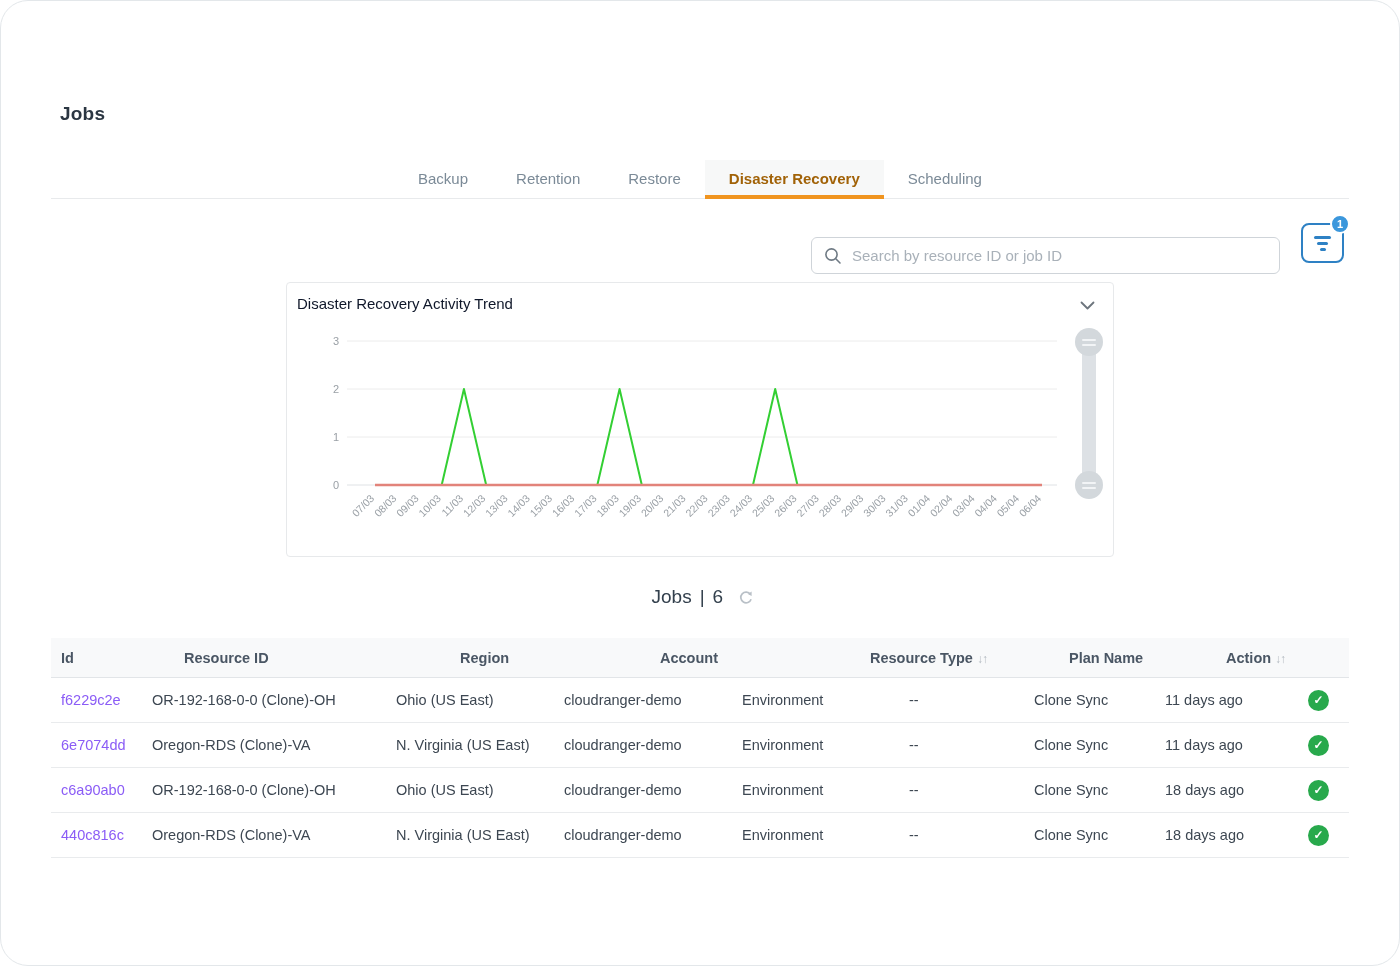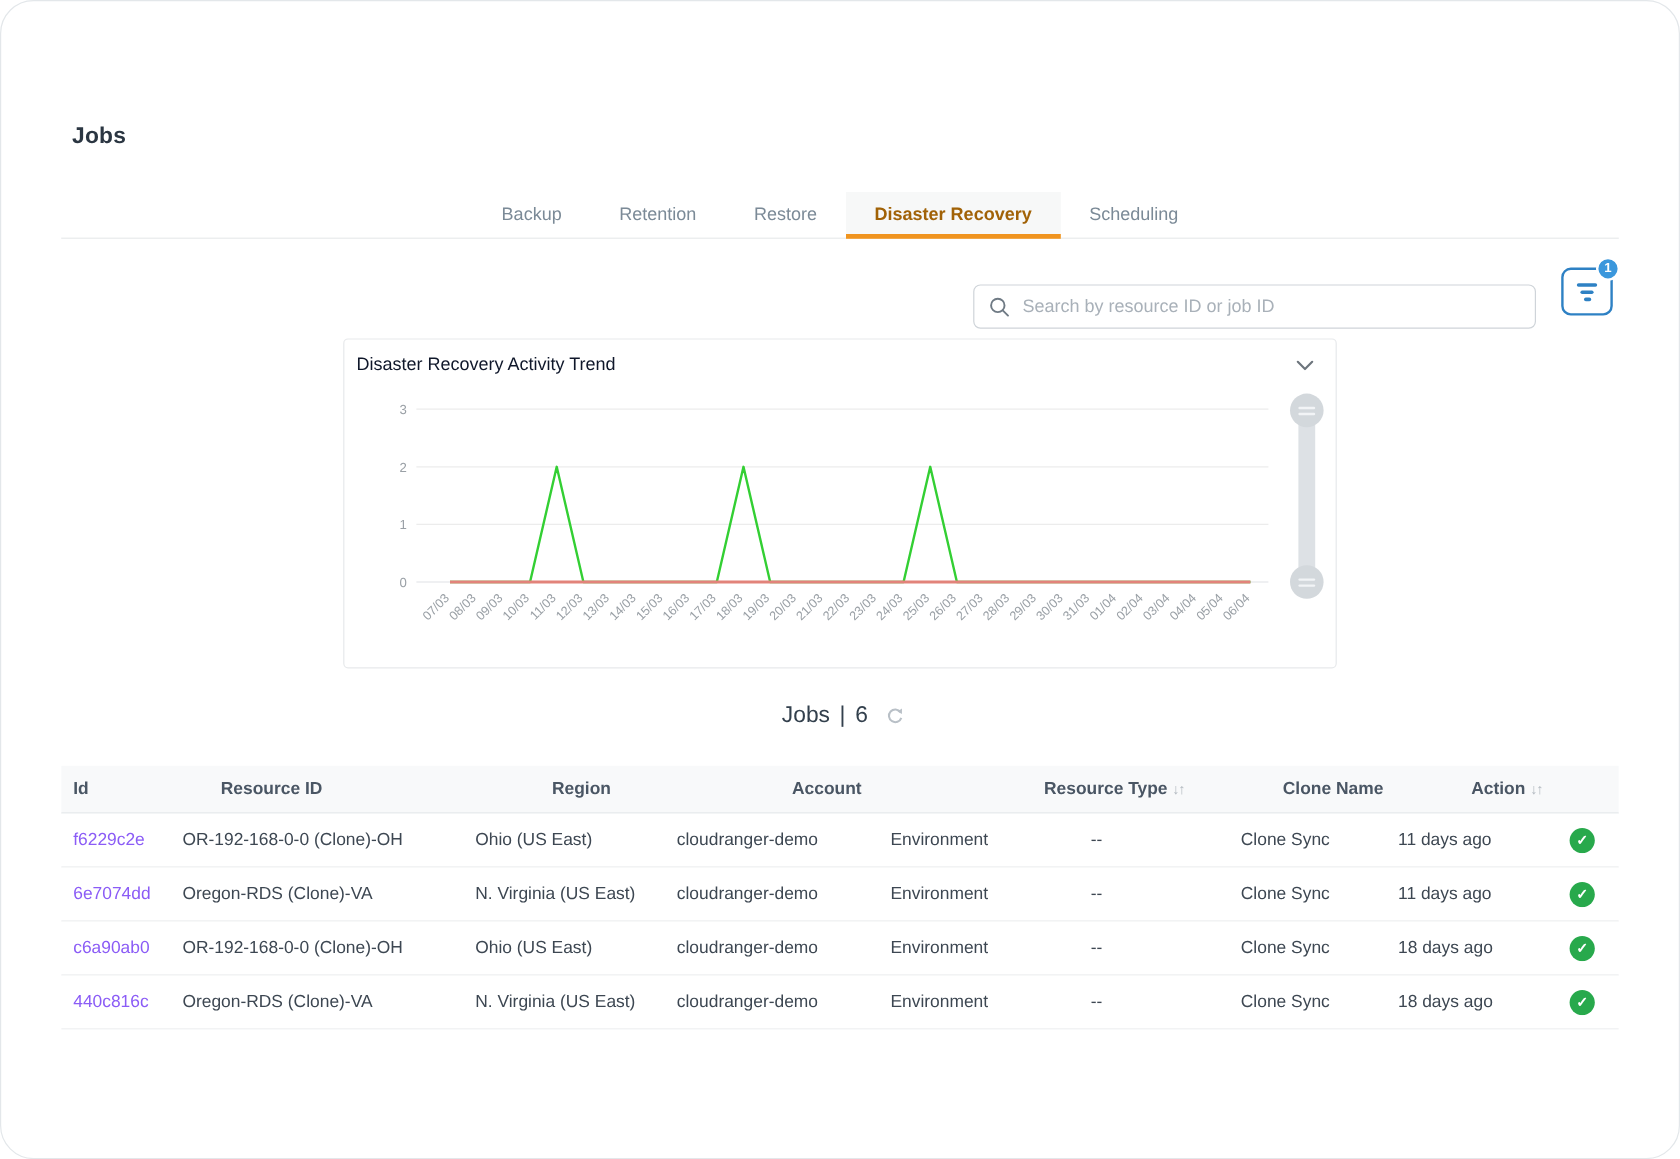--- a/index.html
+++ b/index.html
@@ -208,21 +208,21 @@
     </svg>
   </div>
 
   <div class="table">
     <div class="thead">
       <div class="th"><span>Id</span></div>
       <div class="th"><span>Resource ID</span></div>
       <div class="th"><span>Region</span></div>
       <div class="th"><span>Account</span></div>
       <div class="th sortable"><span>Resource Type</span><span class="sort">↓↑</span></div>
-      <div class="th"><span>Clone Name</span></div>
+      <div class="th"><span>Plan Name</span></div>
       <div class="th sortable"><span>Action</span><span class="sort">↓↑</span></div>
       <div class="th sortable"><span>Triggered</span><span class="sort active">↓</span></div>
       <div class="th sortable"><span>State</span><span class="sort">↓↑</span></div>
     </div>
 
     <div class="tr">
       <div class="td"><a class="id-link">f6229c2e</a></div>
       <div class="td">OR-192-168-0-0 (Clone)-OH</div>
       <div class="td">Ohio (US East)</div>
       <div class="td">cloudranger-demo</div>

